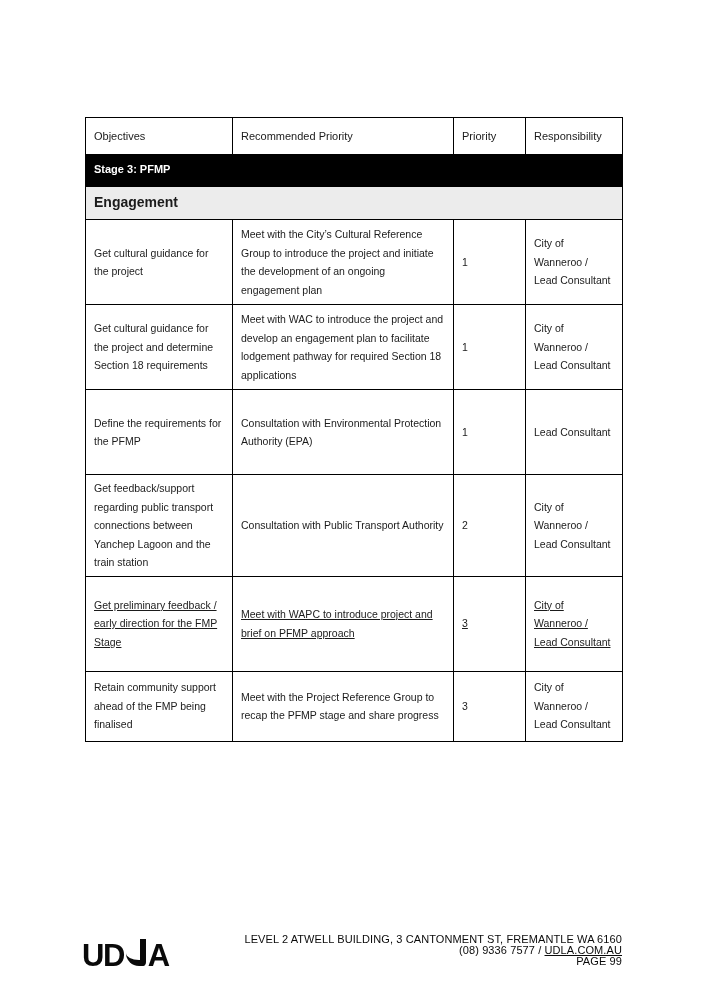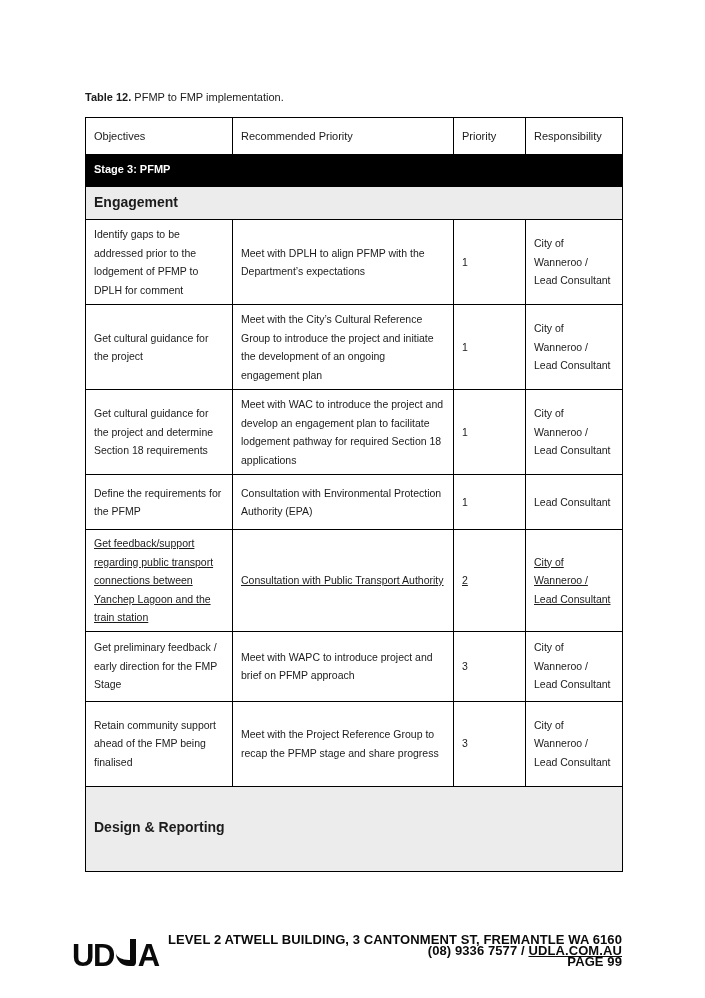--- a/index.html
+++ b/index.html
@@ -38,45 +38,42 @@
   tbody tr:nth-child(4)  { height:85px; }
   tbody tr:nth-child(5)  { height:85px; }
   tbody tr:nth-child(6)  { height:55px; }
   tbody tr:nth-child(7)  { height:95px;text-decoration:underline; }
   tbody tr:nth-child(8)  { height:70px; }
   tbody tr:nth-child(9)  { height:85px; }
   tbody tr:nth-child(10) { height:85px; }
 
   
   .footer-logo {
-    position:absolute; left:72px; top:938px; height:40px;
+    position:absolute; left:82px; top:938px; height:40px;
     font-weight:bold; font-size:31px; letter-spacing:-1.5px; color:#0a0a0a;
     white-space:nowrap;
   }
   .logo-hook {
     display:inline-block; width:14px; height:21px;
     border-right:6px solid #0a0a0a; border-bottom:6px solid #0a0a0a;
     border-bottom-left-radius:13px; border-bottom-right-radius:4px;
     margin:0 2px; vertical-align:baseline;
   }
   .footer-info {
     position:absolute; right:83px; top:934px; text-align:right;
-    font-size:13px; font-weight:bold; line-height:11px; color:#0a0a0a;
+    font-size:11px; font-weight:normal; line-height:11px; color:#0a0a0a;
     letter-spacing:0.1px;
   }
   .footer-info .site-link { text-decoration:underline; }
 </style>
 </head>
 <body>
 
 <div class="page">
 
-  <div class="caption">
-    <span class="cap-bold">Table 12.</span><span> PFMP to FMP implementation.</span>
-  </div>
 
   <div class="table-wrap">
     <table class="main">
       <colgroup>
         <col class="c-obj">
           <col class="c-act">
           <col class="c-pri">
           <col class="c-res">
       </colgroup>
       <thead>
@@ -86,26 +83,20 @@
           <th>Priority</th>
           <th>Responsibility</th>
         </tr>
       </thead>
       <tbody id="table-body">
         <tr class="stage-row">
           <td colspan="4">Stage 3: PFMP</td>
         </tr>
       <tr class="section-row">
             <td colspan="4">Engagement</td>
-          </tr>
-          <tr>
-            <td>Identify gaps to be addressed prior to the lodgement of PFMP to DPLH for comment</td>
-            <td>Meet with DPLH to align PFMP with the Department’s expectations</td>
-            <td>1</td>
-            <td>City of Wanneroo / Lead Consultant</td>
           </tr>
           <tr>
             <td>Get cultural guidance for the project</td>
             <td>Meet with the City’s Cultural Reference Group to introduce the project and initiate the development of an ongoing engagement plan</td>
             <td>1</td>
             <td>City of Wanneroo / Lead Consultant</td>
           </tr>
           <tr>
             <td>Get cultural guidance for the project and determine Section 18 requirements</td>
             <td>Meet with WAC to introduce the project and develop an engagement plan to facilitate lodgement pathway for required Section 18 applications</td>
@@ -129,23 +120,20 @@
             <td>Meet with WAPC to introduce project and brief on PFMP approach</td>
             <td>3</td>
             <td>City of Wanneroo / Lead Consultant</td>
           </tr>
           <tr>
             <td>Retain community support ahead of the FMP being finalised</td>
             <td>Meet with the Project Reference Group to recap the PFMP stage and share progress</td>
             <td>3</td>
             <td>City of Wanneroo / Lead Consultant</td>
           </tr>
-          <tr class="section-row">
-            <td colspan="4">Design &amp; Reporting</td>
-          </tr>
         </tbody>
     </table>
   </div>
 
   <div class="footer-logo"><span>UD</span><span class="logo-hook"></span><span>A</span></div>
 
   <div class="footer-info">
     <div>LEVEL 2 ATWELL BUILDING, 3 CANTONMENT ST, FREMANTLE WA 6160</div>
     <div>
       <span>(08) 9336 7577</span>

